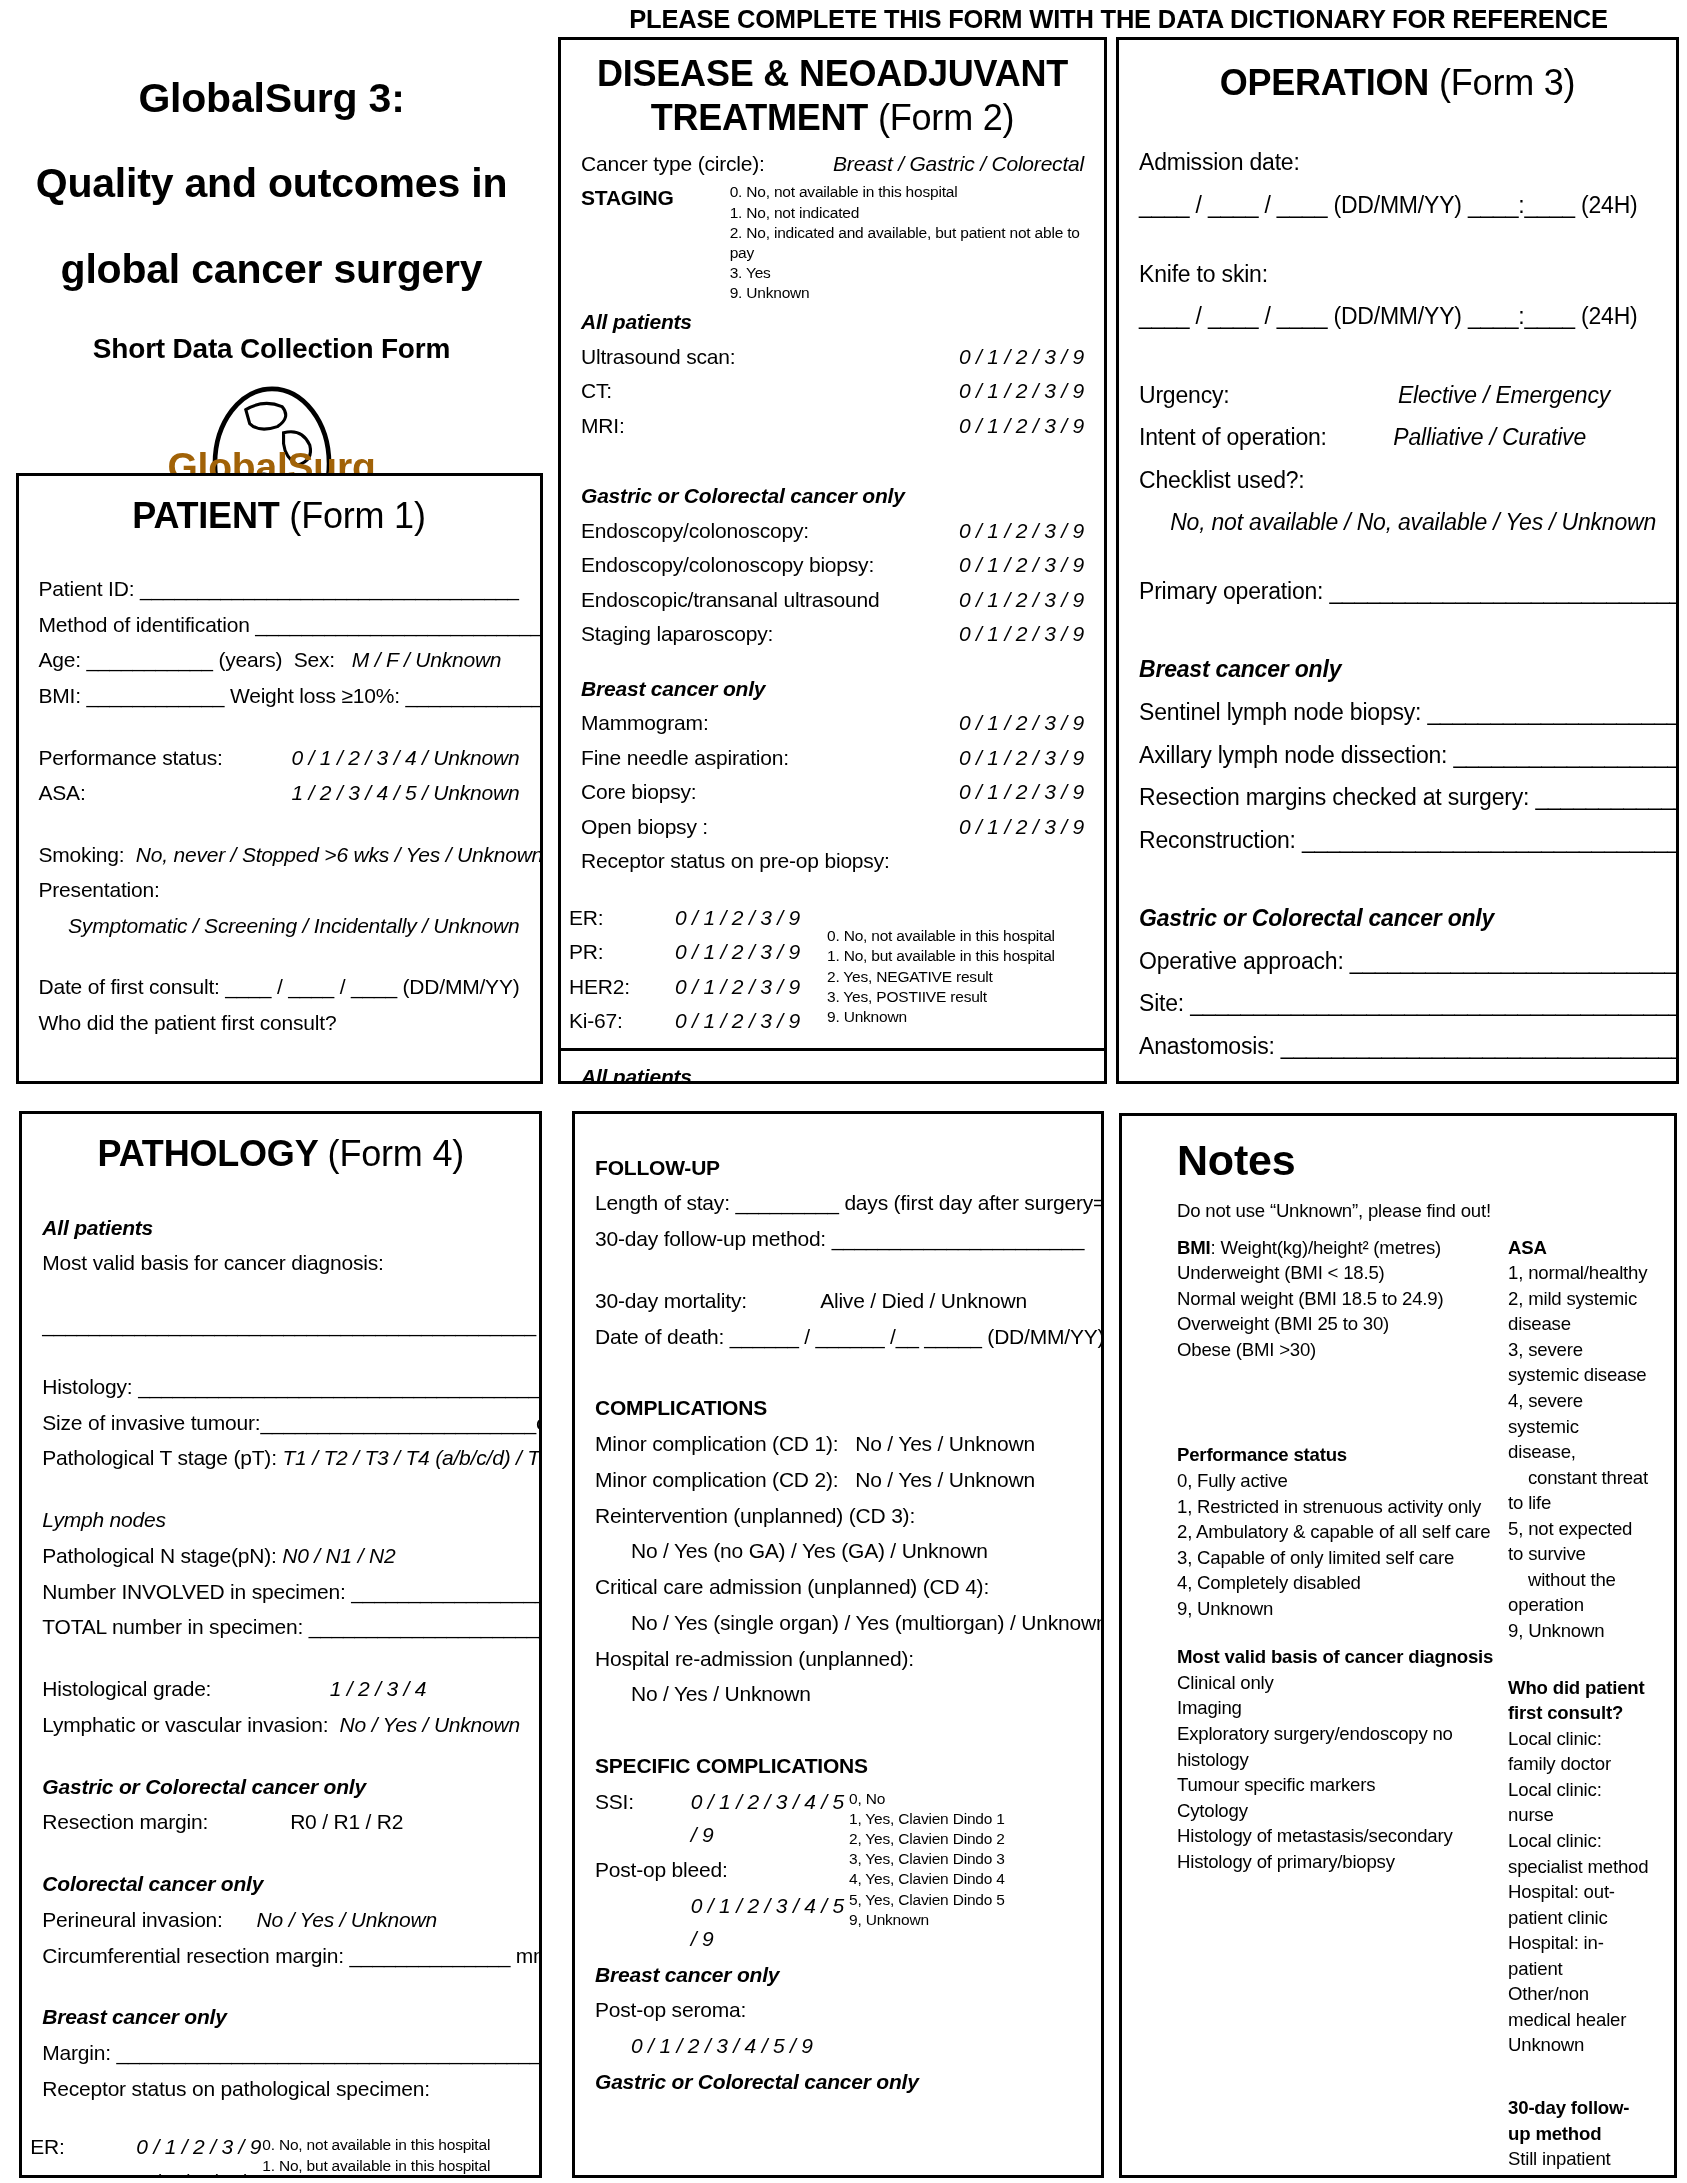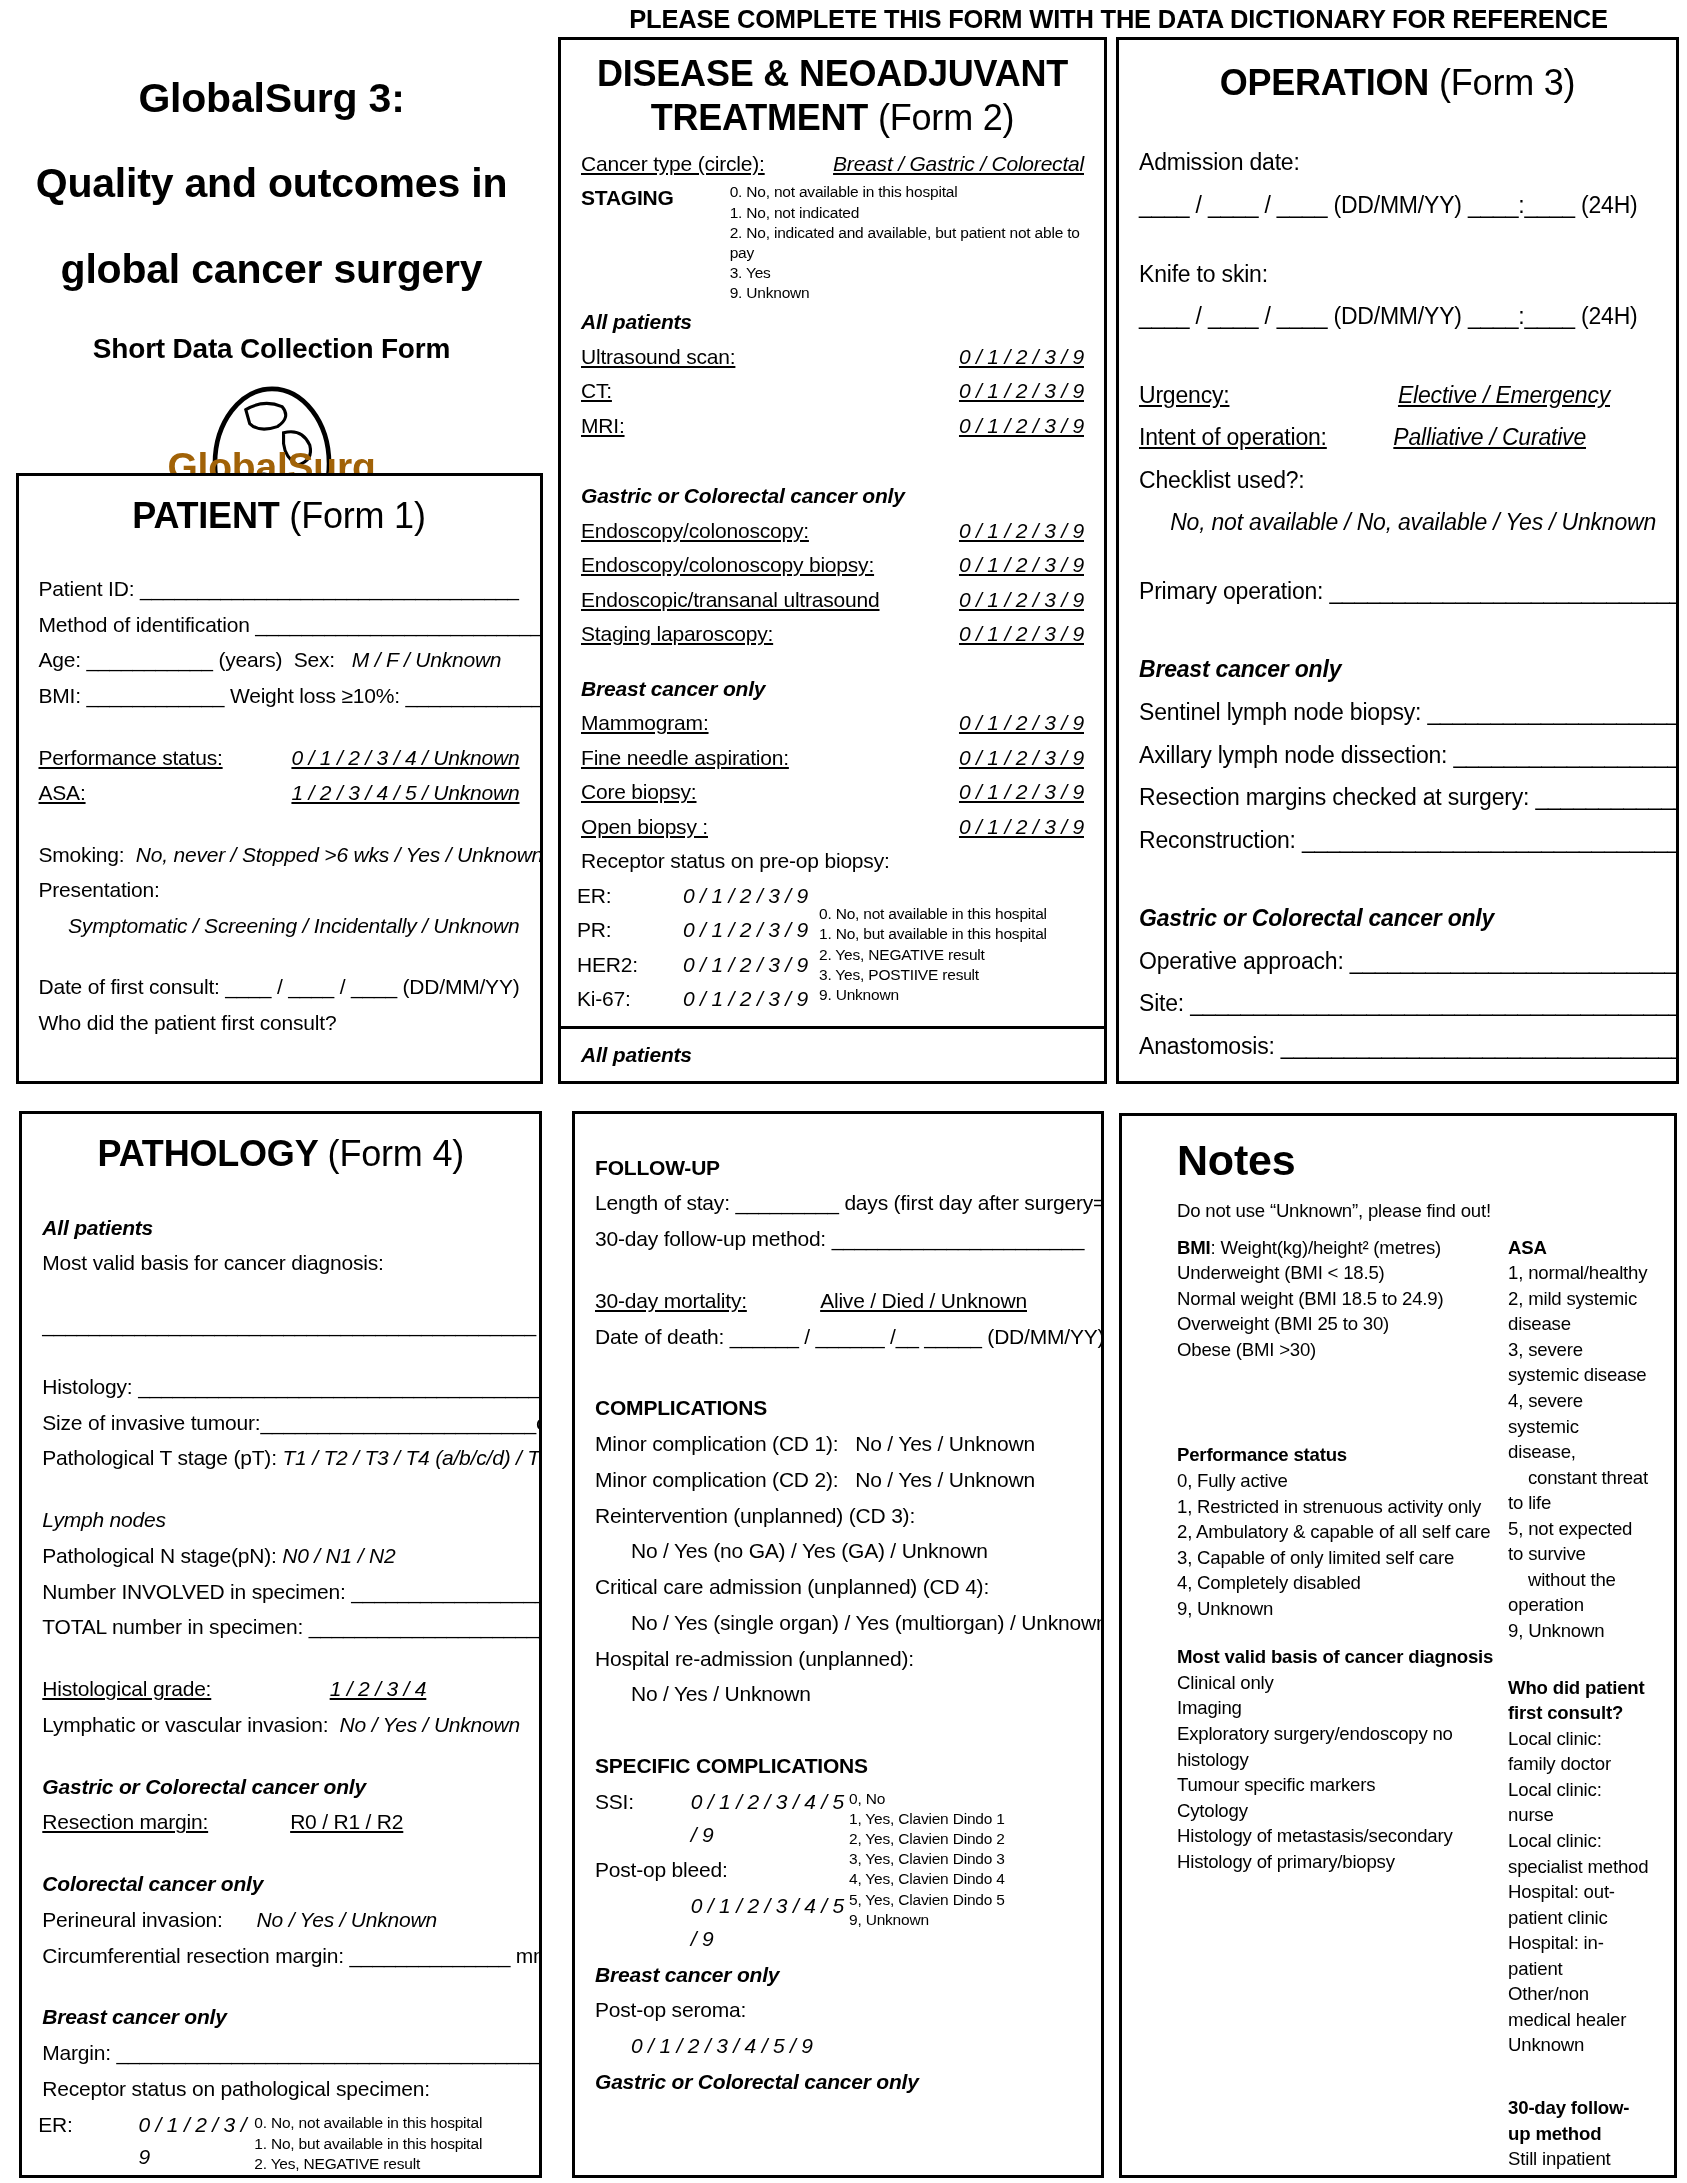--- a/index.html
+++ b/index.html
@@ -5,21 +5,21 @@
   html,body{margin:0;padding:0;}
   body{
     width:1688px;height:2183px;position:relative;background:#fff;color:#000;
     font-family:"Liberation Sans",sans-serif;letter-spacing:-0.2px;overflow:hidden;
   }
   .b{font-weight:bold}.i{font-style:italic}.bi{font-weight:bold;font-style:italic}
   .panel{position:absolute;border:3.1px solid #000;background:#fff;box-sizing:border-box;overflow:hidden;}
   .ptitle{text-align:center;font-weight:bold;margin:12.4px 7.7px 7.7px;}
   .ptitle .norm{font-weight:normal;}
   .ln{padding:1.5px 20px;white-space:nowrap;}
-  .row{display:flex;justify-content:space-between;align-items:flex-start;padding:1.5px 20px;text-decoration:underline;}
+  .row{display:flex;justify-content:space-between;align-items:flex-start;padding:1.5px 20px;}
   .ind{padding-left:56px;}
   .sp34{height:26px}.sp26{height:20px}.sp46{height:36px}.sp60{height:46px}
   .small-list{font-size:15.5px;line-height:1.3;letter-spacing:-0.2px;}
   hr.sep{border:none;border-top:3.1px solid #000;margin:9.3px 0;}
 
   
   #page-header{position:absolute;left:558px;top:4.6px;width:1121px;text-align:center;
     font-size:25.5px;font-weight:bold;}
 
   
@@ -32,21 +32,21 @@
   #site-link{display:inline-block;margin-top:9.3px;font-size:23px;text-decoration:underline;}
 
   
   #patient{left:15.5px;top:473px;width:527px;height:611px;font-size:21px;line-height:1.55;}
   #patient .ptitle{font-size:36px;}
   
   #disease{left:558px;top:37px;width:549px;height:1047px;font-size:21px;line-height:1.5;}
   #disease .ptitle{font-size:36px;line-height:1.2;}
   .stag{display:flex;gap:26px;padding:1.5px 20px;}
   .stag .lb{font-weight:bold;width:131px;}
-  .recept{display:flex;padding:0 16px;}
+  .recept{display:flex;padding:0 8px;margin-top:22px;}
   .recept .rcol{flex:1;}
   .recept .rnote{width:269px;padding-top:26px;}
   .rrow{display:flex;gap:26px;padding:1.5px 0;}
   .rrow .lb{width:80px;}
   .tnmrow{display:flex;gap:10.8px;padding:1.5px 20px;white-space:nowrap;}
 
   
   #operation{left:1116px;top:37px;width:563px;height:1047px;font-size:23px;line-height:1.72;}
   #operation .ptitle{font-size:36px;}
   

